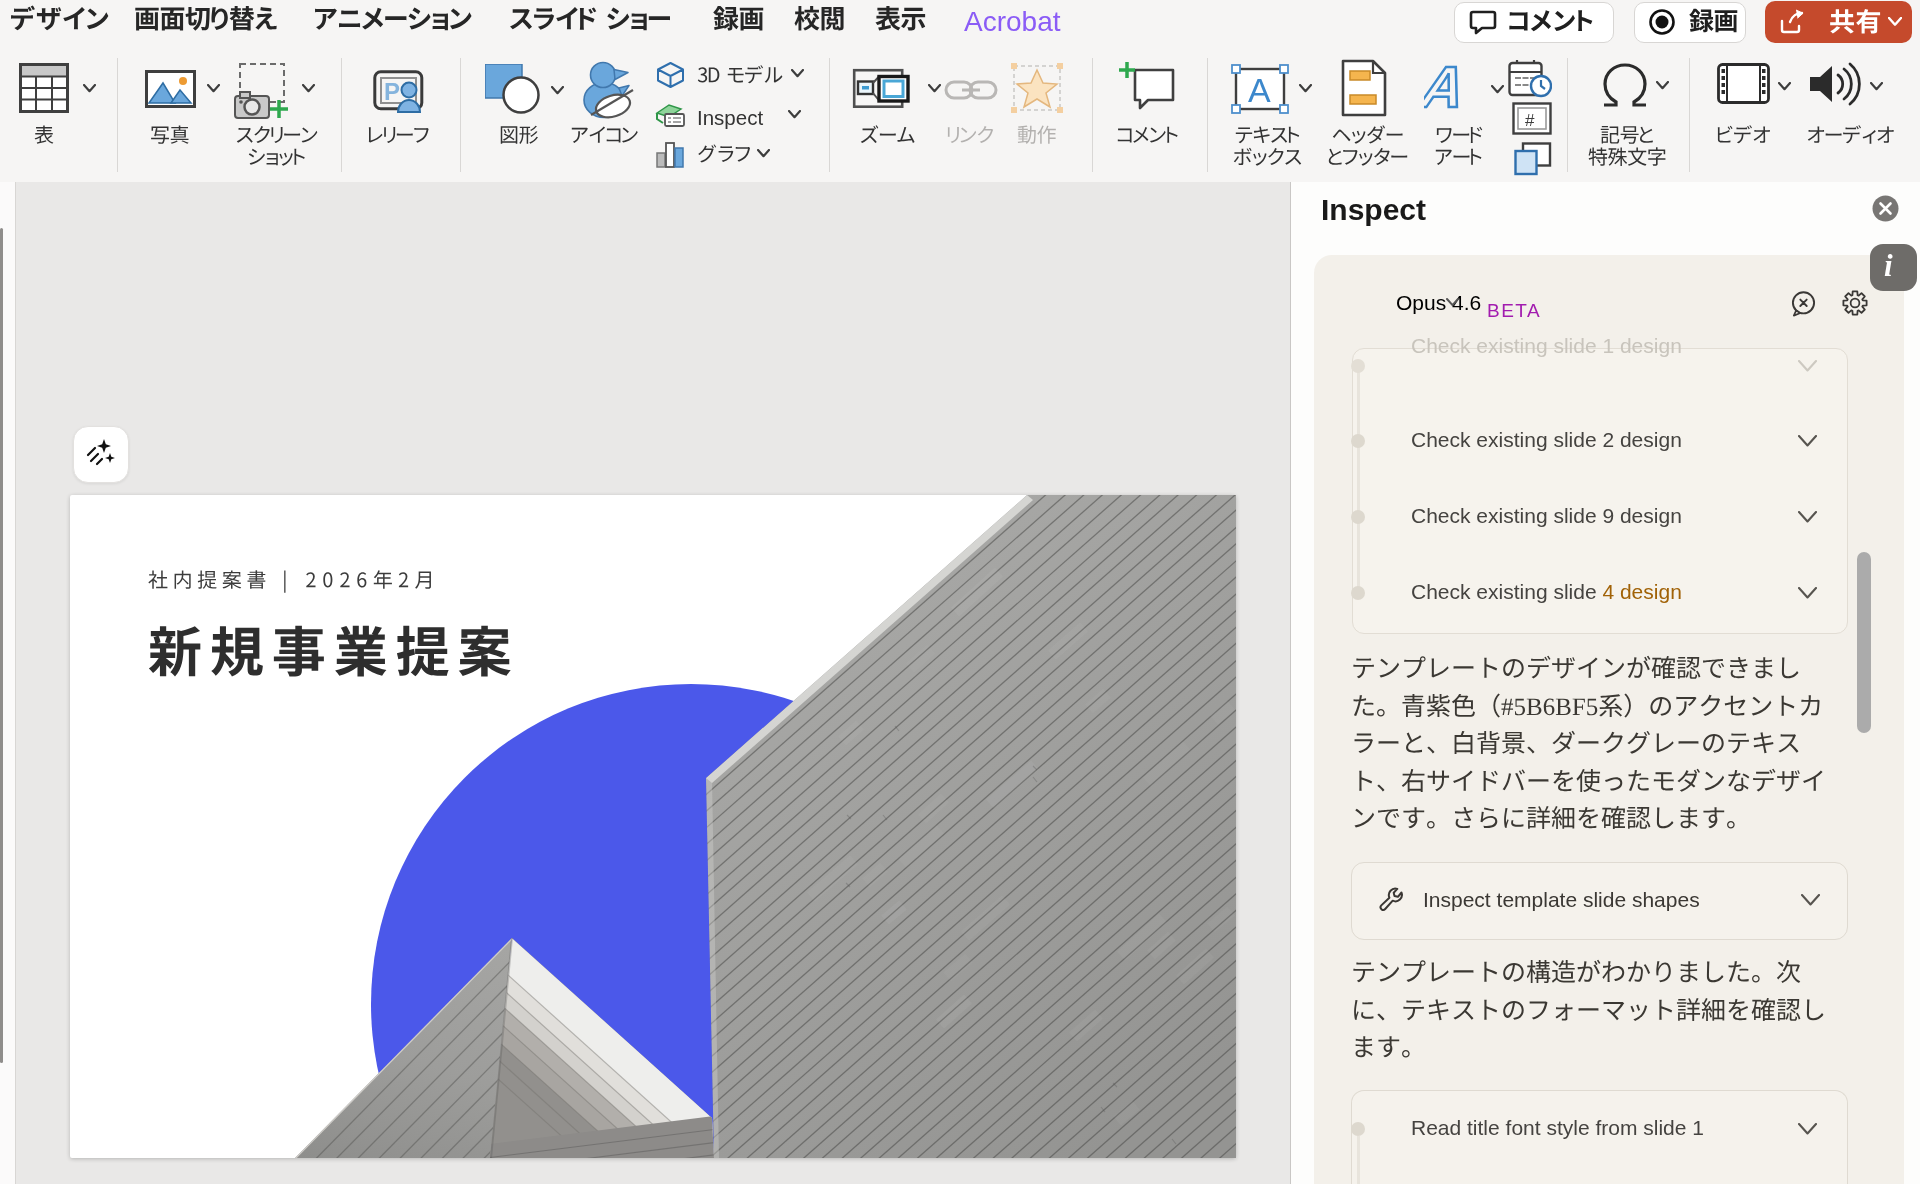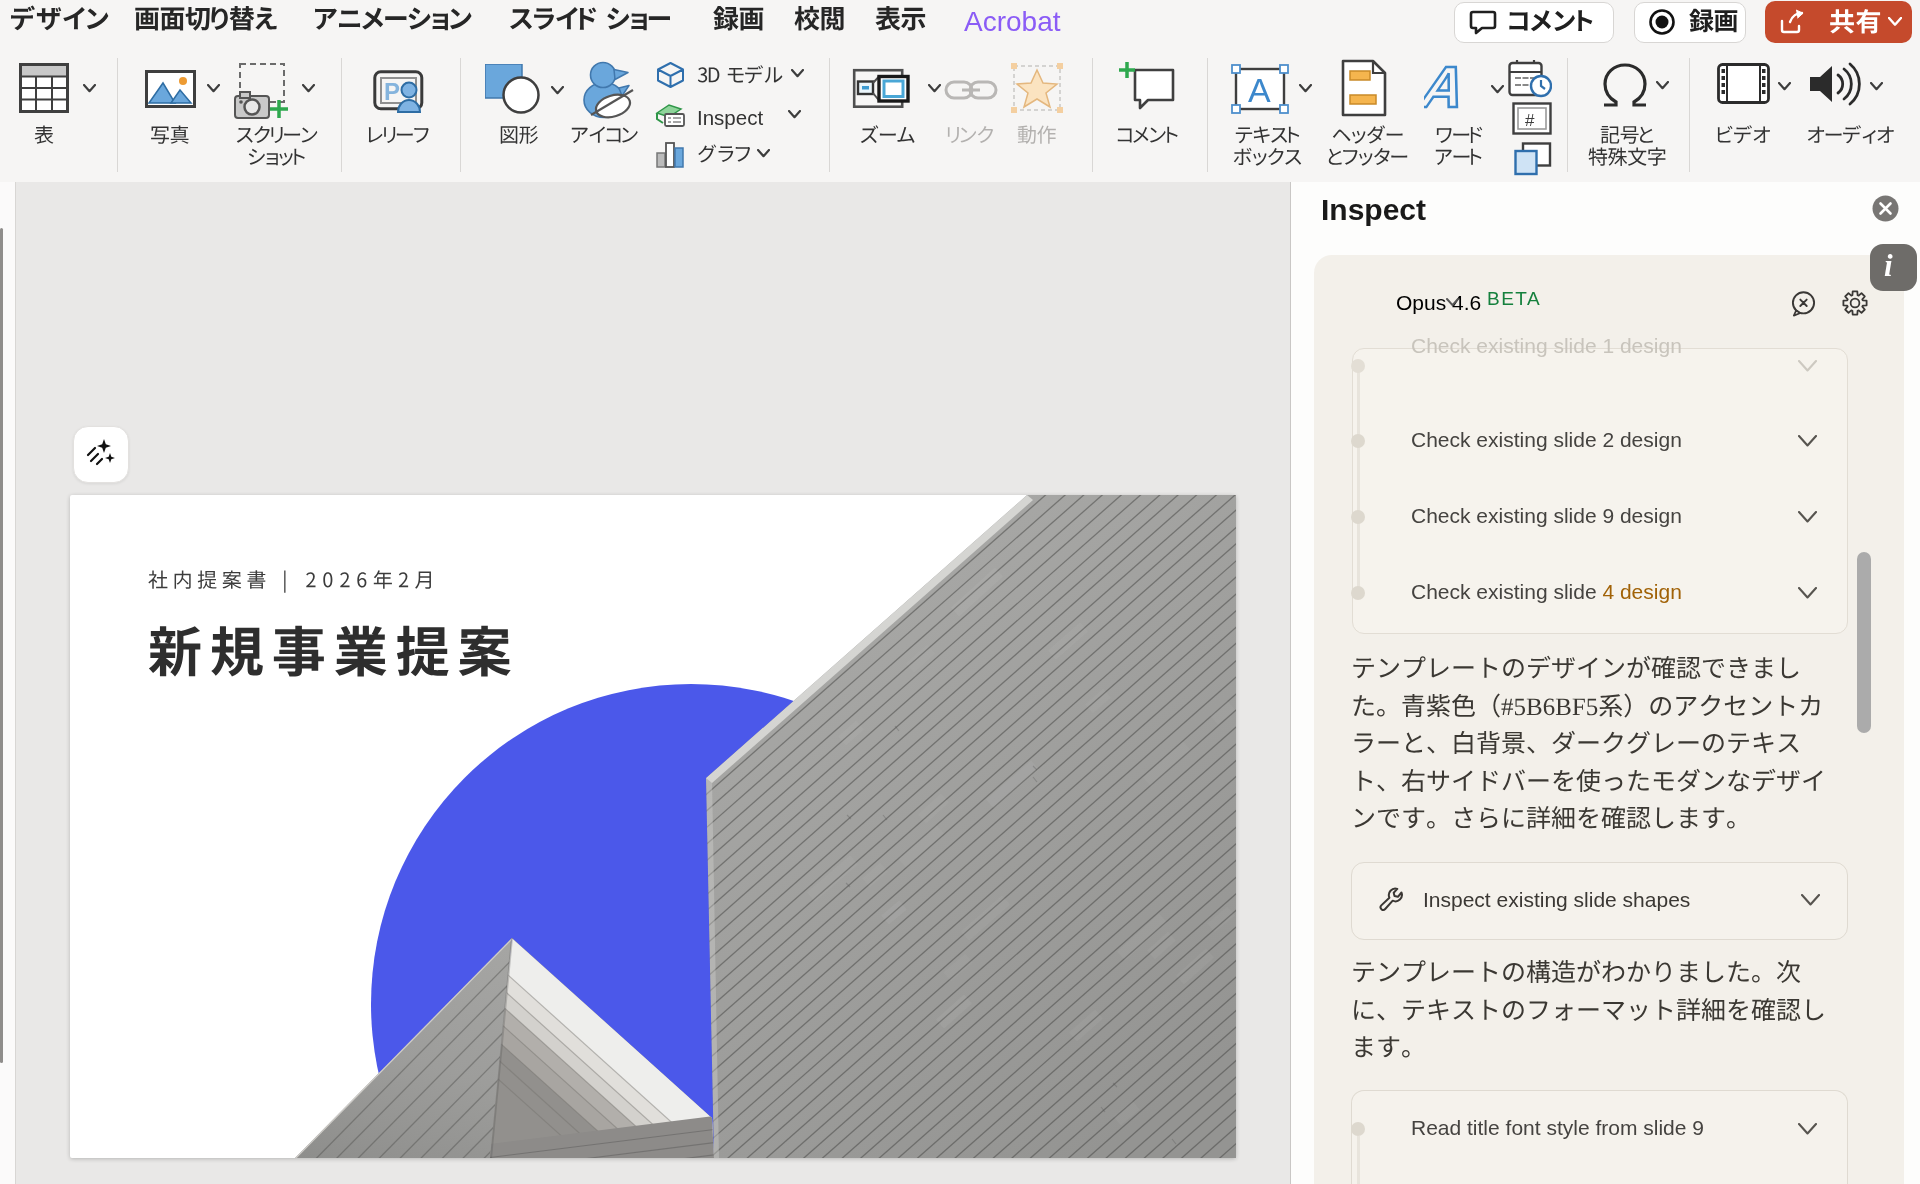--- a/index.html
+++ b/index.html
@@ -674,21 +674,21 @@
 <circle cx="13.5" cy="13.5" r="13" fill="#787674"></circle>
 <path d="M8.5 8.5 L18.5 18.5 M18.5 8.5 L8.5 18.5" stroke="#fff" stroke-width="2.6" stroke-linecap="round"></path>
 </svg>
 <div style="position:absolute;left:1314px;top:255px;width:590px;height:929px;background:#f3f0ea;border-radius:18px 18px 0 0"></div>
 <div style="position:absolute;left:1870px;top:244px;width:47px;height:47px;background:#6e6c69;border-radius:13px"></div>
 <div style="position:absolute;left:1884px;top:248px;font:italic 700 31px 'Liberation Serif',serif;color:#fff">i</div>
 <div style="position:absolute;left:1396px;top:291px;font:21px 'Liberation Sans',sans-serif;color:#000000">Opus 4.6</div>
 <svg style="position:absolute;left:1445.5px;top:298.425px" width="13" height="9.15">
     <path d="M1 1 L6.5 7.15 L12 1" fill="none" stroke="#555" stroke-width="2" stroke-linecap="round" stroke-linejoin="round"></path>
   </svg>
-<div style="position:absolute;left:1487px;top:288px;font:19px 'Liberation Sans',sans-serif;color:#15803d;letter-spacing:1.5px">BETA</div>
+<div style="position:absolute;left:1487px;top:300px;font:19px 'Liberation Sans',sans-serif;color:#a21caf;letter-spacing:1.5px">BETA</div>
 <svg style="position:absolute;left:1790px;top:290px" width="27" height="27">
 <circle cx="13.5" cy="12.8" r="10.6" fill="none" stroke="#3a3836" stroke-width="1.9"></circle>
 <path d="M6.2 20.4 L3.8 25.6 L9.8 23.2 Z" fill="#f3f0ea" stroke="#3a3836" stroke-width="1.7" stroke-linejoin="round"></path>
 <path d="M10.3 9.6 l6.4 6.4 M16.7 9.6 l-6.4 6.4" stroke="#3a3836" stroke-width="1.9" stroke-linecap="round"></path>
 </svg>
 <svg style="position:absolute;left:1842px;top:290px" width="26" height="26">
     <path d="M10.7 1.4 L15.3 1.4 L15.6 5.2 L16.7 5.7 L19.5 3.2 L22.8 6.5 L20.3 9.3 L20.8 10.4 L24.6 10.7 L24.6 15.3 L20.8 15.6 L20.3 16.7 L22.8 19.5 L19.5 22.8 L16.7 20.3 L15.6 20.8 L15.3 24.6 L10.7 24.6 L10.4 20.8 L9.3 20.3 L6.5 22.8 L3.2 19.5 L5.7 16.7 L5.2 15.6 L1.4 15.3 L1.4 10.7 L5.2 10.4 L5.7 9.3 L3.2 6.5 L6.5 3.2 L9.3 5.7 L10.4 5.2 Z" fill="none" stroke="#3a3836" stroke-width="1.8" stroke-linejoin="round"></path>
     <circle cx="13" cy="13" r="4.4" fill="none" stroke="#3a3836" stroke-width="1.8"></circle>
   </svg>
 <div style="position:absolute;left:1352px;top:348px;width:494px;height:284px;background:#f6f3ed;border:1.5px solid #e2ddd4;border-radius:12px"></div>
@@ -823,21 +823,21 @@
       <use href="#gR103" xlink:href="#gR103" x="12000"></use>
       <use href="#gR102" xlink:href="#gR102" x="13000"></use>
       <use href="#gR130" xlink:href="#gR130" x="14000"></use>
       <use href="#gR105" xlink:href="#gR105" x="15000"></use>
     </g>
   </svg>
 <div style="position:absolute;left:1351px;top:862px;width:495px;height:76px;background:#f5f2ec;border:1.5px solid #dfdad1;border-radius:13px"></div>
 <svg style="position:absolute;left:1377px;top:886px" width="27" height="27">
 <path d="M24.5 6.5 a6.5 6.5 0 0 1 -8.8 8.2 l-7.5 8.3 a2.6 2.6 0 0 1 -3.9 -3.6 l8.1 -7.7 a6.5 6.5 0 0 1 7.9 -8.8 l-3.6 3.8 l0.8 3.4 3.4 0.7 Z" fill="none" stroke="#3a3733" stroke-width="2" stroke-linejoin="round"></path>
 </svg>
-<div style="position:absolute;left:1423px;top:888px;font:21px 'Liberation Sans',sans-serif;color:#3b3834">Inspect existing slide shapes</div>
+<div style="position:absolute;left:1423px;top:888px;font:21px 'Liberation Sans',sans-serif;color:#3b3834">Inspect template slide shapes</div>
 <svg style="position:absolute;left:1800.5px;top:893.775px" width="19" height="12.450000000000001">
     <path d="M1 1 L9.5 10.450000000000001 L18 1" fill="none" stroke="#57544f" stroke-width="2.1" stroke-linecap="round" stroke-linejoin="round"></path>
   </svg>
 <svg class="jt " style="left:1351px;top:952.0px;" width="452" height="39" viewBox="0 0 452 39">
     <g fill="#3b3833" transform="translate(0,29.0) scale(0.025000,-0.025000)">
       <use href="#gR59" xlink:href="#gR59" x="0"></use>
       <use href="#gR35" xlink:href="#gR35" x="1000"></use>
       <use href="#gR94" xlink:href="#gR94" x="2000"></use>
       <use href="#gR40" xlink:href="#gR40" x="3000"></use>
       <use href="#gR34" xlink:href="#gR34" x="4000"></use>
@@ -882,21 +882,21 @@
 <svg class="jt " style="left:1351px;top:1027.2px;" width="77" height="39" viewBox="0 0 77 39">
     <g fill="#3b3833" transform="translate(0,29.0) scale(0.025000,-0.025000)">
       <use href="#gR102" xlink:href="#gR102" x="0"></use>
       <use href="#gR130" xlink:href="#gR130" x="1000"></use>
       <use href="#gR105" xlink:href="#gR105" x="2000"></use>
     </g>
   </svg>
 <div style="position:absolute;left:1351px;top:1090px;width:495px;height:94px;background:#f5f2ec;border:1.5px solid #dfdad1;border-radius:13px 13px 0 0;border-bottom:none"></div>
 <div style="position:absolute;left:1351px;top:1122px;width:14px;height:14px;border-radius:50%;background:#ddd8ce"></div>
 <div style="position:absolute;left:1356.5px;top:1136px;width:3px;height:48px;background:#e8e4dc"></div>
-<div style="position:absolute;left:1411px;top:1116px;font:21px 'Liberation Sans',sans-serif;color:#454340">Read title font style from slide 9</div>
+<div style="position:absolute;left:1411px;top:1116px;font:21px 'Liberation Sans',sans-serif;color:#454340">Read title font style from slide 1</div>
 <svg style="position:absolute;left:1797.5px;top:1122.775px" width="19" height="12.450000000000001">
     <path d="M1 1 L9.5 10.450000000000001 L18 1" fill="none" stroke="#57544f" stroke-width="2.1" stroke-linecap="round" stroke-linejoin="round"></path>
   </svg>
 <div style="position:absolute;left:1857px;top:552px;width:14px;height:181px;border-radius:7px;background:#ababab"></div>
 <svg width="0" height="0" style="position:absolute">
     <defs>
       <path id="gB0" d="M188 755L188 626C218 628 261 629 295 629C358 629 564 629 622 629C657 629 696 628 730 626L730 755C696 750 656 747 622 747C564 747 358 747 295 747C261 747 220 750 188 755ZM790 824L710 791C737 753 768 693 789 652L869 687C850 724 815 787 790 824ZM908 869L829 836C856 798 888 740 909 698L988 733C971 768 934 831 908 869ZM72 499L72 368C100 370 139 372 168 372L443 372C439 288 422 213 381 151C341 92 271 35 200 8L317 -77C406 -32 483 45 518 115C554 185 576 269 582 372L823 372C851 372 889 371 914 369L914 499C888 495 844 493 823 493C763 493 230 493 168 493C137 493 102 495 72 499Z"></path>
       <path id="gB1" d="M817 778L750 756C769 716 787 661 801 619L870 641C859 680 836 738 817 778ZM920 810L852 788C873 749 892 695 906 652L975 674C962 712 939 770 920 810ZM41 592L41 456C63 457 99 460 149 460L234 460L234 324C234 279 231 239 228 219L368 219C367 239 364 279 364 324L364 460L601 460L601 422C601 176 516 90 323 22L430 -79C672 28 731 179 731 427L731 460L806 460C858 460 893 459 915 457L915 590C888 585 858 582 805 582L731 582L731 688C731 728 735 760 738 781L595 781C598 761 601 728 601 688L601 582L364 582L364 681C364 721 368 753 370 772L228 772C231 741 234 711 234 682L234 582L149 582C99 582 59 589 41 592Z"></path>
       <path id="gB2" d="M62 389L125 263C248 299 375 353 478 407L478 87C478 43 474 -20 471 -44L629 -44C622 -19 620 43 620 87L620 491C717 555 813 633 889 708L781 811C716 732 602 632 499 568C388 500 241 435 62 389Z"></path>
       <path id="gB3" d="M241 760L147 660C220 609 345 500 397 444L499 548C441 609 311 713 241 760ZM116 94L200 -38C341 -14 470 42 571 103C732 200 865 338 941 473L863 614C800 479 670 326 499 225C402 167 272 116 116 94Z"></path>

